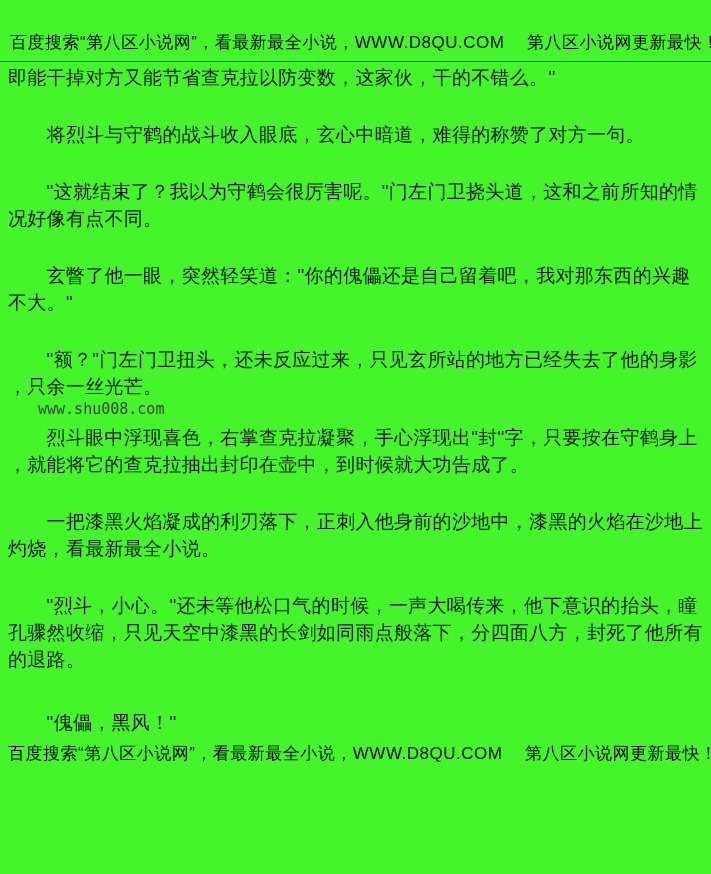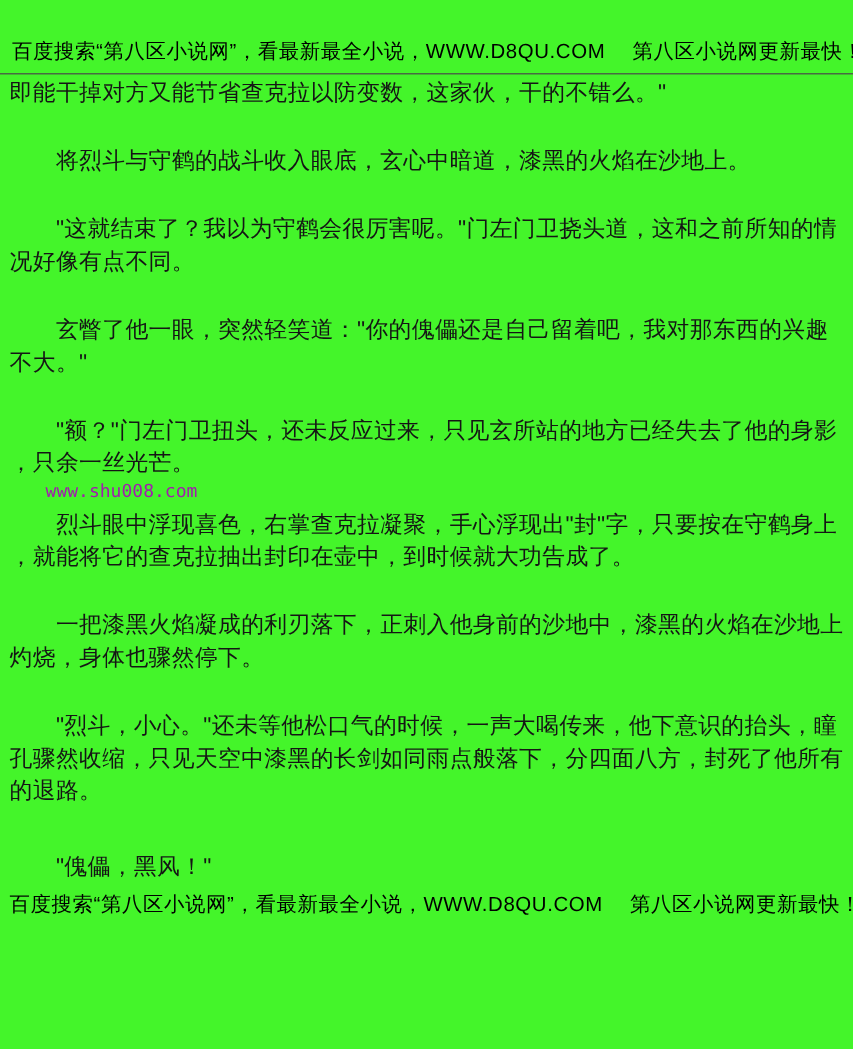--- a/index.html
+++ b/index.html
@@ -44,49 +44,49 @@
     white-space: pre-line;   
     letter-spacing: 0.3px;
   }
   .content p.p-first { margin-top: 2px; }
   .content p.p-after-wm { margin-top: 6px; }
   .content p.p-last { margin-top: 36px; }
   .watermark {
     font-family: "DejaVu Sans Mono", monospace;
     font-size: 15px;
     line-height: 18px;
-    color: #a21caf;
+    color: #404040;
     margin-left: 30px;
   }
 </style>
 </head>
 <body style="background-color: rgb(68, 245, 42);">
 
 <div class="page">
 
   <div class="banner banner-top">百度搜索“第八区小说网”，看最新最全小说，WWW.D8QU.COM　 第八区小说网更新最快！</div>
 
   <hr class="sep">
 
   <div class="content">
     <p class="p-first">即能干掉对方又能节省查克拉以防变数，这家伙，干的不错么。"</p>
-    <p>　　将烈斗与守鹤的战斗收入眼底，玄心中暗道，漆黑的火焰在沙地上。</p>
+    <p>　　将烈斗与守鹤的战斗收入眼底，玄心中暗道，难得的称赞了对方一句。</p>
     <p>　　"这就结束了？我以为守鹤会很厉害呢。"门左门卫挠头道，这和之前所知的情
 况好像有点不同。</p>
     <p>　　玄瞥了他一眼，突然轻笑道："你的傀儡还是自己留着吧，我对那东西的兴趣
 不大。"</p>
     <p>　　"额？"门左门卫扭头，还未反应过来，只见玄所站的地方已经失去了他的身影
 ，只余一丝光芒。</p>
 
     <div class="watermark">www.shu008.com</div>
 
     <p class="p-after-wm">　　烈斗眼中浮现喜色，右掌查克拉凝聚，手心浮现出"封"字，只要按在守鹤身上
 ，就能将它的查克拉抽出封印在壶中，到时候就大功告成了。</p>
     <p>　　一把漆黑火焰凝成的利刃落下，正刺入他身前的沙地中，漆黑的火焰在沙地上
-灼烧，身体也骤然停下。</p>
+灼烧，看最新最全小说。</p>
     <p>　　"烈斗，小心。"还未等他松口气的时候，一声大喝传来，他下意识的抬头，瞳
 孔骤然收缩，只见天空中漆黑的长剑如同雨点般落下，分四面八方，封死了他所有
 的退路。</p>
     <p class="p-last">　　"傀儡，黑风！"</p>
   </div>
 
   <div class="banner banner-bottom">百度搜索“第八区小说网”，看最新最全小说，WWW.D8QU.COM　 第八区小说网更新最快！</div>
 
 </div>
 

